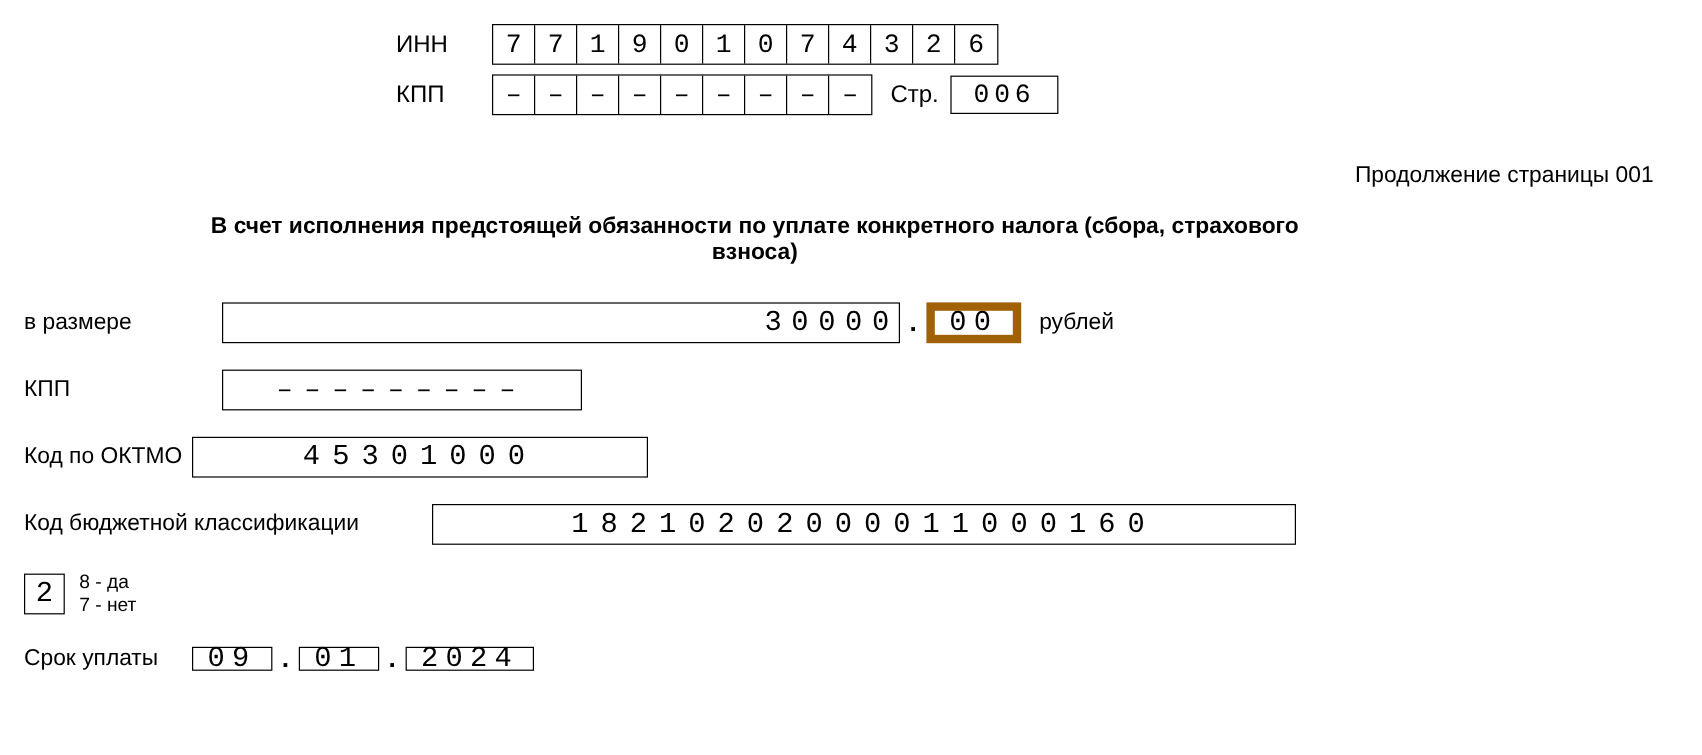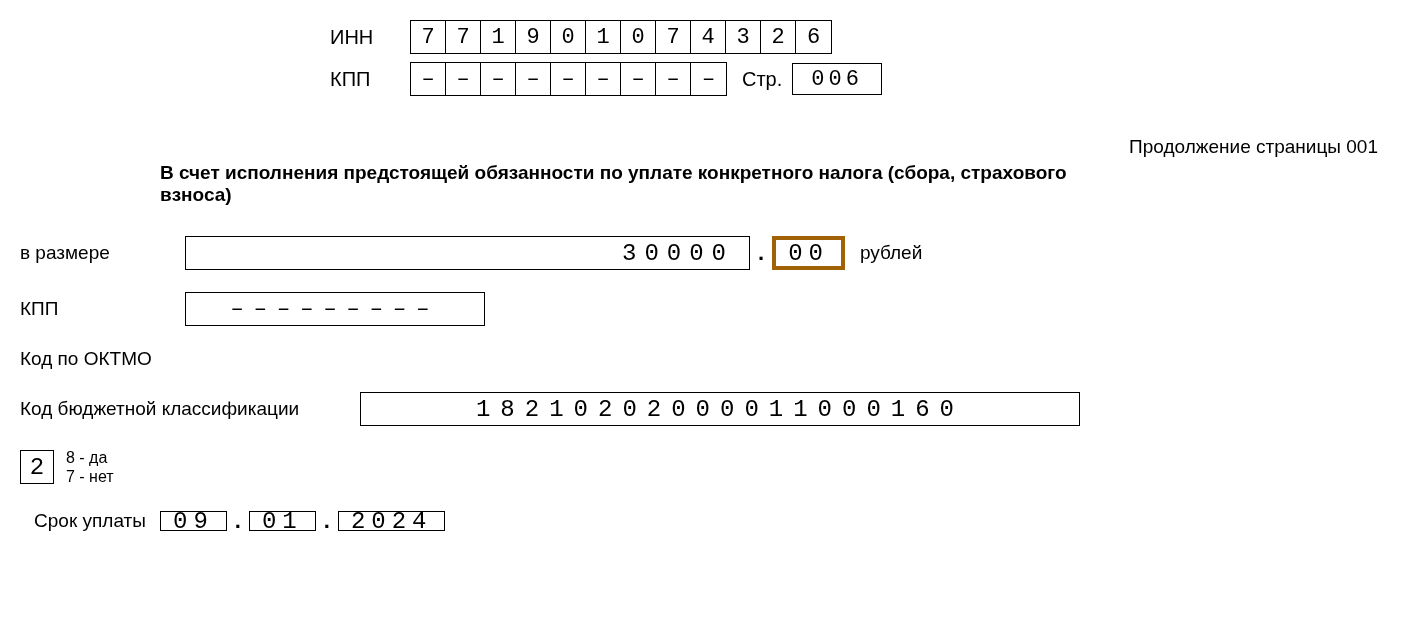--- a/index.html
+++ b/index.html
@@ -54,25 +54,26 @@
       font-family: 'Courier New', monospace;
       font-size: 22px;
       letter-spacing: 4px;
       height: 32px;
       display: flex;
       align-items: center;
     }
     .continuation {
       text-align: right;
       margin-top: 40px;
-      margin-bottom: 4px;
+      margin-bottom: 20px;
       margin-right: 20px;
       font-size: 19px;
     }
     .section-title {
+      text-align: center;
       font-weight: bold;
       margin-bottom: 30px;
       font-size: 19px;
       margin-left: 140px;
       margin-right: 300px;
     }
     .form-row {
       display: flex;
       align-items: center;
       margin-bottom: 22px;
@@ -83,32 +84,31 @@
     .label-col {
       width: 165px;
     }
     .amount-int {
       border: 1px solid #000;
       width: 565px;
       height: 34px;
       display: flex;
       align-items: center;
       justify-content: flex-end;
-      padding-right: 15px;
       font-family: 'Courier New', monospace;
       font-size: 24px;
       letter-spacing: 8px;
     }
     .amount-sep {
       margin: 0 8px;
       font-size: 22px;
       font-weight: bold;
     }
     .amount-dec {
-      border: 4px solid #a16207;
+      border: 7px solid #a16207;
       height: 34px;
       display: flex;
       align-items: center;
       justify-content: center;
       padding: 0 12px;
       font-family: 'Courier New', monospace;
       font-size: 24px;
       letter-spacing: 6px;
     }
     .amount-unit {
@@ -165,21 +165,20 @@
       font-family: 'Courier New', monospace;
       font-size: 24px;
     }
     .agent-legend {
       margin-left: 12px;
       font-size: 16px;
       line-height: 1.2;
     }
     .date-label {
       width: 140px;
-      text-align: center;
     }
     .date-box {
       border: 1px solid #000;
       height: 20px;
       display: flex;
       align-items: center;
       justify-content: center;
       padding: 0 12px;
       font-family: 'Courier New', monospace;
       font-size: 24px;
@@ -241,20 +240,21 @@
   <span class="amount-unit">рублей</span>
 </div>
 
 <div class="form-row">
   <span class="form-label label-col">КПП</span>
   <div class="kpp-box">–––––––––</div>
 </div>
 
 <div class="form-row">
   <span class="form-label label-col">Код по ОКТМО</span>
+  <div class="oktmo-box">45301000</div>
 </div>
 
 <div class="form-row">
   <span class="form-label kbk-label">Код бюджетной классификации</span>
   <div class="kbk-box">18210202000011000160</div>
 </div>
 
 <div class="form-row">
   <div class="agent-box">2</div>
   <div class="agent-legend">

